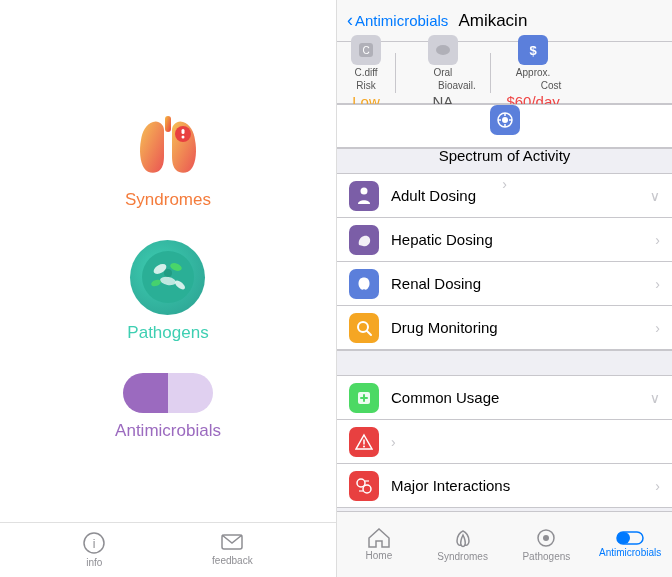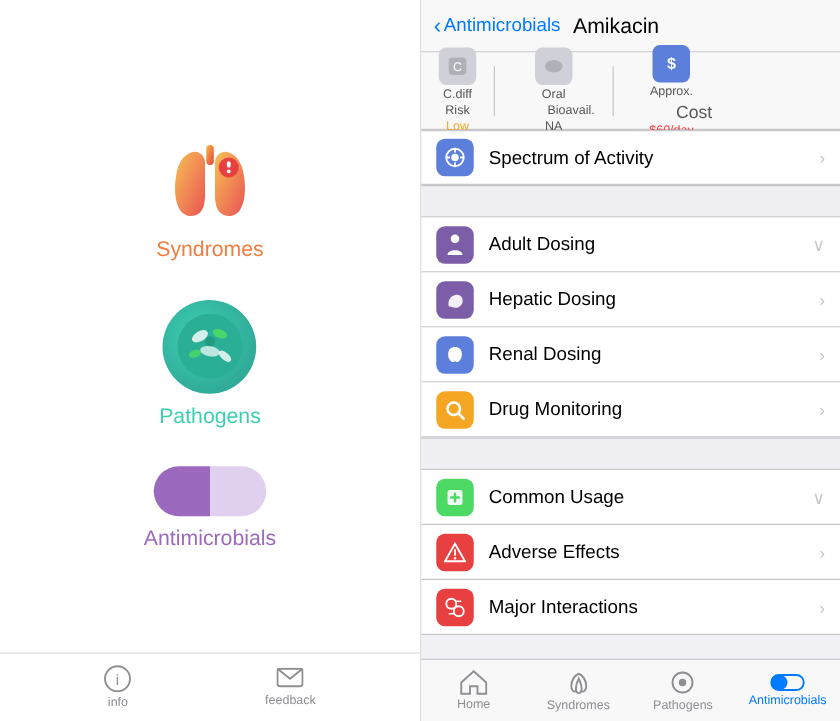--- a/index.html
+++ b/index.html
@@ -129,21 +129,21 @@
       align-items: center;
       gap: 2px;
     }
     .info-icon-wrap {
       width: 30px; height: 30px;
       background: #d0d0d8;
       border-radius: 6px;
       display: flex; align-items: center; justify-content: center;
       font-size: 14px; color: #fff;
     }
-    .info-value { font-size: 10px; font-weight: 500; }
+    .info-value { font-size: 15px; font-weight: 500; }
     .info-value.low { color: #f5a623; }
     .info-value.na { color: #555; }
     .info-value.cost { color: #ef4444; }
     .info-divider { width: 1px; height: 40px; background: #c8c7cc; }
 
     
     .section-sep {
       height: 26px;
       background: #efeff4;
       border-top: 1px solid #c8c7cc;
@@ -161,20 +161,21 @@
       border-bottom: 1px solid #c8c7cc;
       height: 44px;
       display: flex;
       align-items: center;
       padding: 0 12px;
       gap: 12px;
       cursor: pointer;
     }
     .list-item:first-child {
       border-top: 1px solid #c8c7cc;
+      flex-direction: column;
     }
     .item-icon {
       width: 30px; height: 30px;
       border-radius: 7px;
       display: flex; align-items: center; justify-content: center;
       font-size: 16px;
       color: #fff;
       flex-shrink: 0;
     }
     .item-label {
@@ -189,21 +190,21 @@
 
     
     .bg-blue { background: #5b7fdb; }
     .bg-purple { background: #7b5ea7; }
     .bg-orange { background: #f5a623; }
     .bg-green { background: #4cd964; }
     .bg-red { background: #e84040; }
 
     
     .tab-bar {
-      height: 50px;
+      height: 66px;
       background: #f8f8f8;
       border-top: 1px solid #c8c7cc;
       display: flex;
       align-items: center;
       justify-content: space-around;
     }
     .tab-item {
       display: flex;
       flex-direction: column;
       align-items: center;
@@ -321,21 +322,21 @@
       <span style="font-size:10px;color:#555;">Oral</span>
       <span style="font-size:10px;color:#555;margin-left:28px;">Bioavail.</span>
       <span class="info-value na">NA</span>
     </div>
     <div class="info-divider"></div>
     <div class="info-item">
       <div class="info-icon-wrap" style="background:#5b7fdb;">
         <span style="font-size:13px;font-weight:700;color:#fff;">$</span>
       </div>
       <span style="font-size:10px;color:#555;">Approx.</span>
-      <span style="font-size:14px;color:#555;margin-left:36px;">Cost</span>
+      <span style="font-size:10px;color:#555;margin-left:36px;">Cost</span>
       <span class="info-value cost">$60/day</span>
     </div>
   </div>
 
   <div class="list-container">
 
     <div class="list-item">
       <div class="item-icon bg-blue">
         <svg width="18" height="18" viewBox="0 0 18 18">
             <circle cx="9" cy="9" r="7" fill="none" stroke="#fff" stroke-width="1.5"></circle>
@@ -409,21 +410,20 @@
     </div>
 
     <div class="list-item">
       <div class="item-icon bg-red">
         <svg width="18" height="18" viewBox="0 0 18 18">
             <polygon points="9,2 17,16 1,16" fill="none" stroke="#fff" stroke-width="1.5"></polygon>
             <line x1="9" y1="7" x2="9" y2="11" stroke="#fff" stroke-width="1.5" stroke-linecap="round"></line>
             <circle cx="9" cy="13.5" r="1" fill="#fff"></circle>
           </svg>
       </div>
-      <span class="item-label">Adverse Effects</span>
       <span class="item-chevron">›</span>
     </div>
 
     <div class="list-item">
       <div class="item-icon" style="background:#e84040;">
         <svg width="18" height="18" viewBox="0 0 18 18">
           <circle cx="6" cy="6" r="4" fill="none" stroke="#fff" stroke-width="1.5"></circle>
           <circle cx="12" cy="12" r="4" fill="none" stroke="#fff" stroke-width="1.5"></circle>
           <line x1="10" y1="4" x2="14" y2="4" stroke="#fff" stroke-width="1.2"></line>
           <line x1="4" y1="14" x2="8" y2="14" stroke="#fff" stroke-width="1.2"></line>

